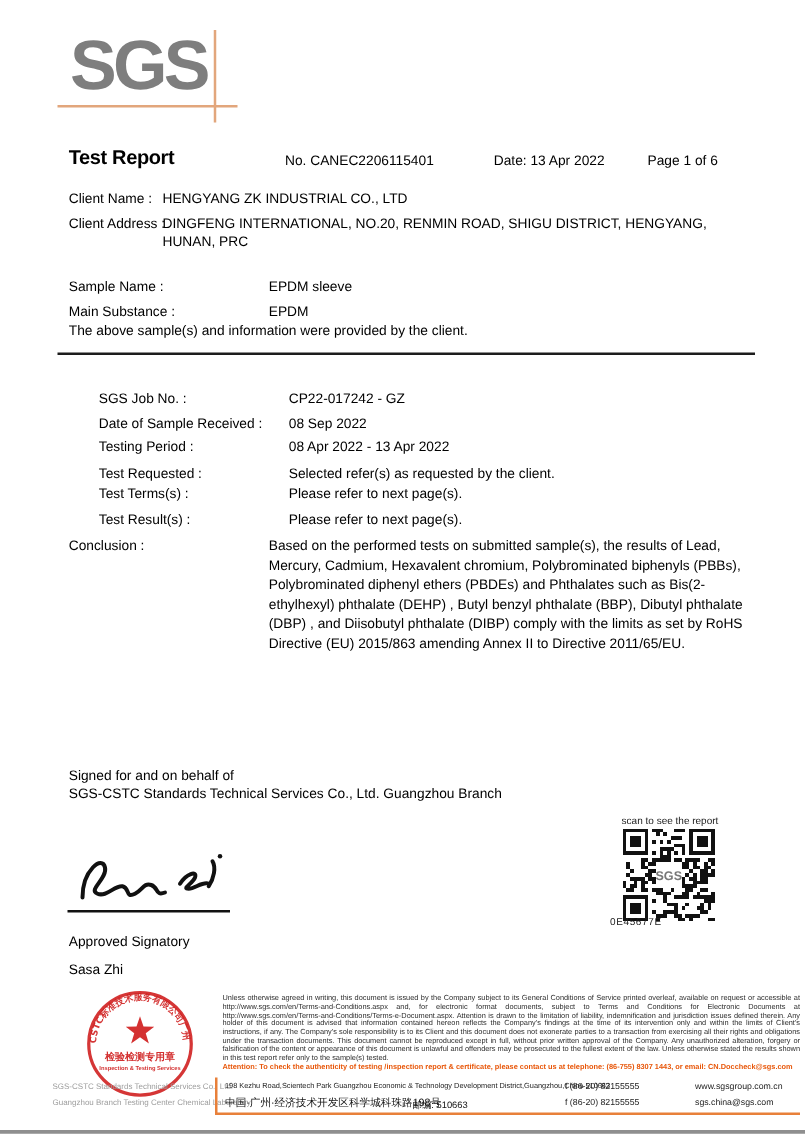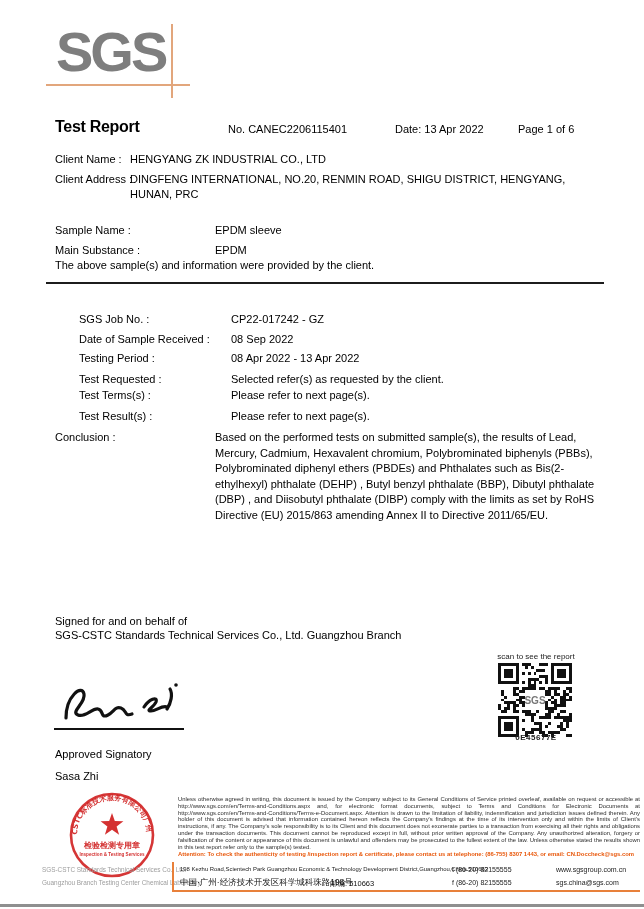--- a/index.html
+++ b/index.html
@@ -40,21 +40,21 @@
   
   .signed1{left:55px; top:614px;}
   .signed2{left:55px; top:628px;}
   .sig-svg{left:52px; top:676px;}
   .sig-line{left:54px; top:728px; width:130px; height:2px; background:#111;}
   .signer-name{left:55px; top:733px;margin-top:36px;}
   .signer-title{left:55px; top:747px;}
   
   .qr-caption{left:478px; top:652px; width:116px; text-align:center; font-size:8px; color:#222;}
   .qr-svg{left:498px; top:663px;}
-  .qr-code-text{left:488px; top:733px; width:96px; text-align:center; font-size:8px; color:#222; letter-spacing:0.5px;font-weight:bold;}
+  .qr-code-text{left:488px; top:733px; width:96px; text-align:left; font-size:8px; color:#222; letter-spacing:0.5px;}
   
   .stamp-svg{left:68px; top:791px;}
   .company-l1{left:42px; top:866px; font-size:6.4px; color:#9d9d9d; white-space:nowrap;}
   .company-l2{left:42px; top:879px; font-size:6.4px; color:#9d9d9d; white-space:nowrap;}
   .legal-block{left:178px; top:796px; width:462px; font-size:5.9px; line-height:6.8px; color:#2e2e2e; text-align:justify;}
   .attention{color:#e8570a; font-weight:700; margin-top:1px;}
   .foot-vline{left:172px; top:862px; width:2px; height:29px; background:#e8803a;}
   .addr-en{left:180px; top:866px; font-size:5.9px; color:#222; white-space:nowrap;}
   .addr-cn{left:180px; top:877px; font-size:8.5px; color:#111; white-space:nowrap;}
   .postcode{left:330px; top:879px; font-size:7.5px; color:#111;}

